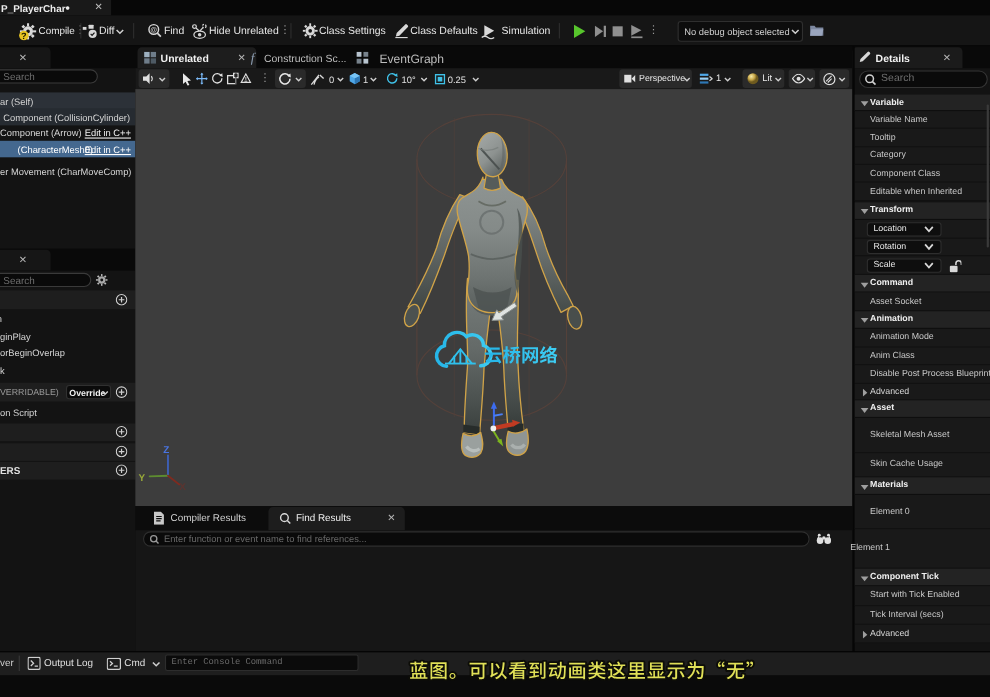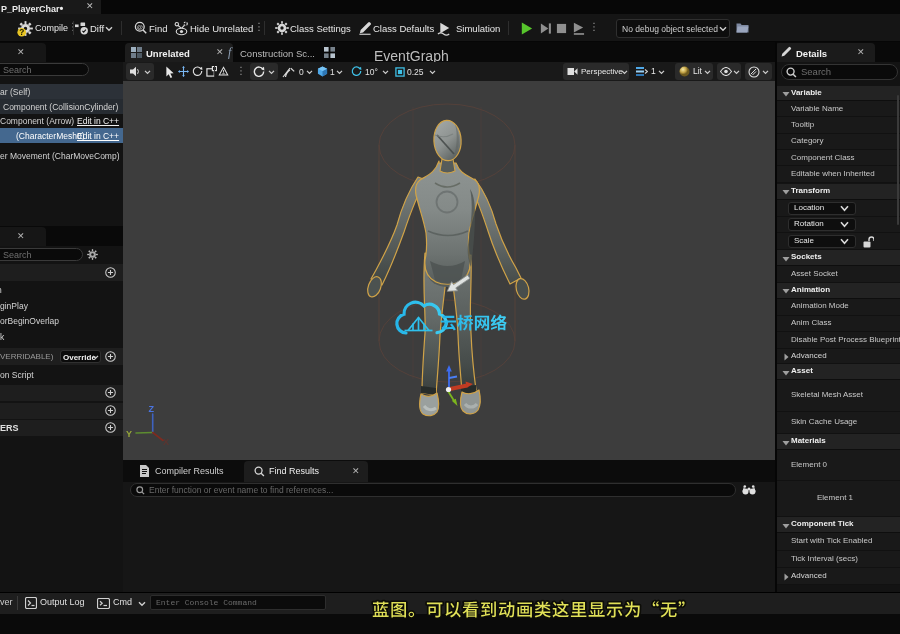--- a/index.html
+++ b/index.html
@@ -144,21 +144,21 @@
 <div class="abs txt" style="left:228px;top:45px;font-size:12px;font-style:italic;color:#8fa0b5;font-family:'Liberation Serif',serif;">f</div>
 <div class="abs txt" style="left:240px;top:48px;font-size:9.5px;color:#bdbdbd;">Construction Sc...</div>
 <svg class="abs" style="left:324px;top:47px;" width="11" height="11" viewBox="0 0 11 11">
       <g fill="#b8c4cf">
         <rect x="0" y="0" width="4.6" height="4.6"></rect>
         <rect x="6.4" y="0" width="4.6" height="4.6" fill="#77828c"></rect>
         <rect x="0" y="6.4" width="4.6" height="4.6" fill="#77828c"></rect>
         <rect x="6.4" y="6.4" width="4.6" height="4.6"></rect>
       </g>
     </svg>
-<div class="abs txt" style="left:349px;top:48px;font-size:14px;color:#bdbdbd;padding-left:25px;">EventGraph</div>
+<div class="abs txt" style="left:320px;top:48px;font-size:11px;color:#bdbdbd;padding-left:25px;">EventGraph</div>
 
 <div class="abs" style="left:775px;top:43px;width:100px;height:19px;background:#1b1b1b;border-radius:4px 4px 0 0;"></div>
 <svg class="abs" style="left:780px;top:46px;" width="12" height="12" viewBox="0 0 15 15">
       <path fill="#d8d8d8" d="M2 13l0.8-3.4 8.1-8.1a1.4 1.4 0 0 1 2 0l0.6 0.6a1.4 1.4 0 0 1 0 2l-8.1 8.1z"></path>
     </svg>
 <div class="abs txt" style="left:796px;top:48px;font-size:9.5px;font-weight:bold;color:#f2f2f2;">Details</div>
 <div class="abs txt" style="left:857px;top:47px;font-size:9px;color:#b5b5b5;">✕</div>
 
 <div class="abs" style="left:0;top:62px;width:123px;height:530px;background:#131313;"></div>
 
@@ -573,21 +573,21 @@
       <path d="M1 1.2l3.5 4 3.5-4" stroke="#d8d8d8" stroke-width="1.6" fill="none"></path>
     </svg>
 <svg class="abs" style="left:862px;top:235.5px;" width="12" height="12" viewBox="0 0 12 12">
       <rect x="1.5" y="5.5" width="7" height="6" rx="1" fill="#d8d8d8"></rect>
       <path d="M7 5V3.5a2.5 2.5 0 0 1 5 0V5" stroke="#d8d8d8" stroke-width="1.4" fill="none"></path>
     </svg>
 <div class="abs" style="left:777px;top:250px;width:123px;height:16px;background:#232323;border-bottom:1px solid #0e0e0e;"></div>
 <svg class="abs" style="left:782px;top:255.5px;" width="8" height="6" viewBox="0 0 8 6">
       <path d="M0.5 1h7L4 5.5z" fill="#9f9f9f"></path>
     </svg>
-<div class="abs txt" style="left:791px;top:252.4px;font-size:8px;font-weight:bold;color:#efefef;">Sockets</div>
+<div class="abs txt" style="left:791px;top:252.4px;font-size:8px;font-weight:bold;color:#efefef;">Command</div>
 <div class="abs" style="left:777px;top:266px;width:123px;height:16.5px;background:#191919;border-bottom:1px solid #111111;"></div>
 <div class="abs txt" style="left:791px;top:268.6px;font-size:8px;color:#c9c9c9;">Asset Socket</div>
 <div class="abs" style="left:777px;top:282.5px;width:123px;height:16.0px;background:#232323;border-bottom:1px solid #0e0e0e;"></div>
 <svg class="abs" style="left:782px;top:288.0px;" width="8" height="6" viewBox="0 0 8 6">
       <path d="M0.5 1h7L4 5.5z" fill="#9f9f9f"></path>
     </svg>
 <div class="abs txt" style="left:791px;top:284.9px;font-size:8px;font-weight:bold;color:#efefef;">Animation</div>
 <div class="abs" style="left:777px;top:298.5px;width:123px;height:17.0px;background:#191919;border-bottom:1px solid #111111;"></div>
 <div class="abs txt" style="left:791px;top:301.4px;font-size:8px;color:#c9c9c9;">Animation Mode</div>
 <div class="abs" style="left:777px;top:315.5px;width:123px;height:16.5px;background:#191919;border-bottom:1px solid #111111;"></div>
@@ -609,21 +609,21 @@
 <div class="abs" style="left:777px;top:412px;width:123px;height:22px;background:#191919;border-bottom:1px solid #111111;"></div>
 <div class="abs txt" style="left:791px;top:417.4px;font-size:8px;color:#c9c9c9;">Skin Cache Usage</div>
 <div class="abs" style="left:777px;top:434px;width:123px;height:16px;background:#232323;border-bottom:1px solid #0e0e0e;"></div>
 <svg class="abs" style="left:782px;top:439.5px;" width="8" height="6" viewBox="0 0 8 6">
       <path d="M0.5 1h7L4 5.5z" fill="#9f9f9f"></path>
     </svg>
 <div class="abs txt" style="left:791px;top:436.4px;font-size:8px;font-weight:bold;color:#efefef;">Materials</div>
 <div class="abs" style="left:777px;top:450px;width:123px;height:31px;background:#191919;border-bottom:1px solid #111111;"></div>
 <div class="abs txt" style="left:791px;top:459.9px;font-size:8px;color:#c9c9c9;">Element 0</div>
 <div class="abs" style="left:777px;top:481px;width:123px;height:36px;background:#191919;border-bottom:1px solid #111111;"></div>
-<div class="abs txt" style="left:817px;top:493.4px;font-size:8px;color:#c9c9c9;">Element 1</div>
+<div class="abs txt" style="left:773px;top:493.4px;font-size:8px;color:#c9c9c9;">Element 1</div>
 <div class="abs" style="left:777px;top:517px;width:123px;height:16px;background:#232323;border-bottom:1px solid #0e0e0e;"></div>
 <svg class="abs" style="left:782px;top:522.5px;" width="8" height="6" viewBox="0 0 8 6">
       <path d="M0.5 1h7L4 5.5z" fill="#9f9f9f"></path>
     </svg>
 <div class="abs txt" style="left:791px;top:519.4px;font-size:8px;font-weight:bold;color:#efefef;">Component Tick</div>
 <div class="abs" style="left:777px;top:533px;width:123px;height:18px;background:#191919;border-bottom:1px solid #111111;"></div>
 <div class="abs txt" style="left:791px;top:536.4px;font-size:8px;color:#c9c9c9;">Start with Tick Enabled</div>
 <div class="abs" style="left:777px;top:551px;width:123px;height:17px;background:#191919;border-bottom:1px solid #111111;"></div>
 <div class="abs txt" style="left:791px;top:553.9px;font-size:8px;color:#c9c9c9;">Tick Interval (secs)</div>
 <div class="abs" style="left:777px;top:568px;width:123px;height:17px;background:#191919;border-bottom:1px solid #111111;"></div>

